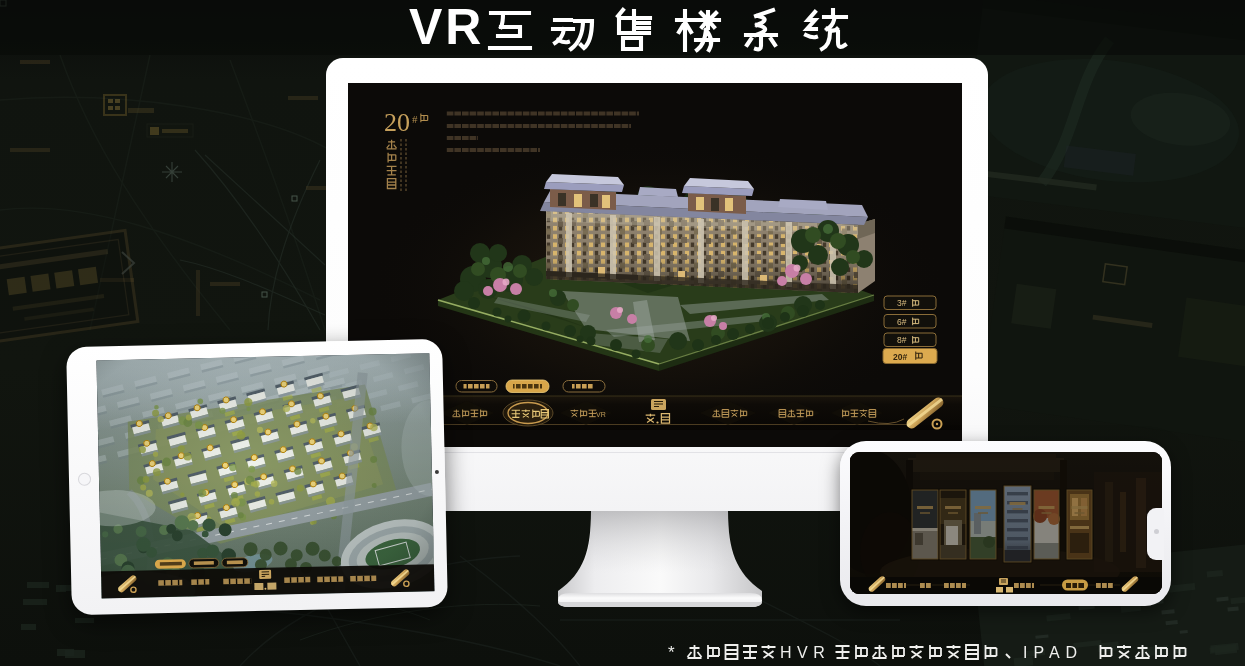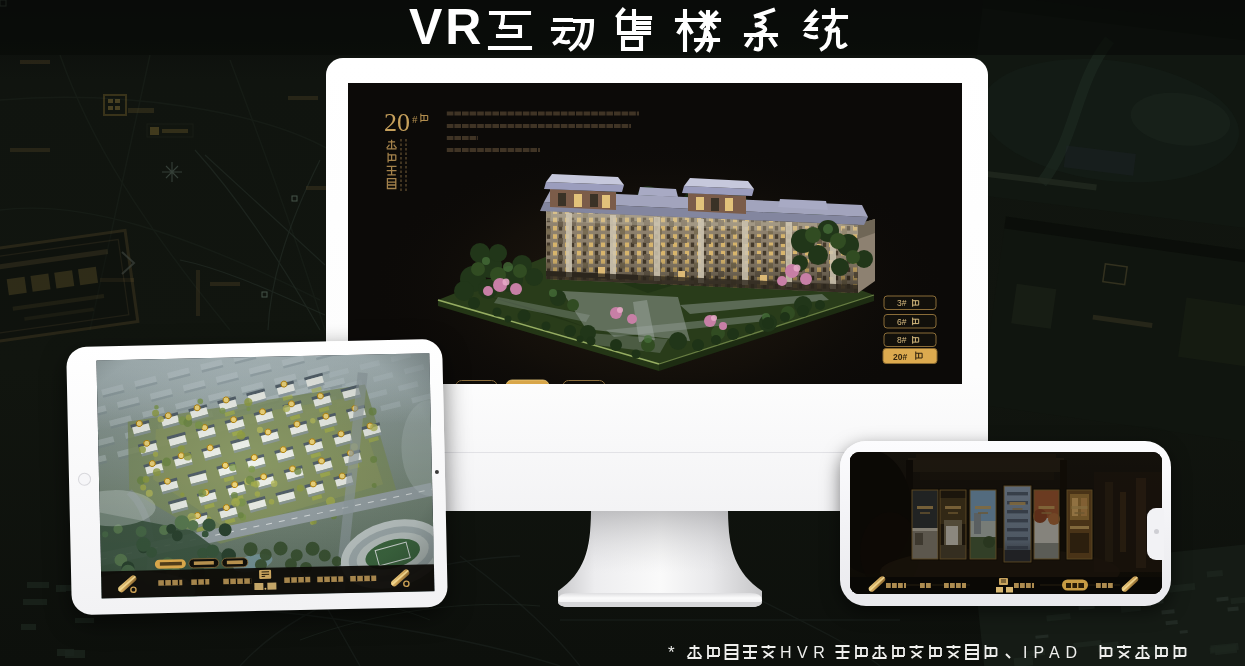--- a/index.html
+++ b/index.html
@@ -187,21 +187,21 @@
   <stop offset="0" stop-color="#dedee0"></stop>
         <stop offset=".35" stop-color="#fbfbfb"></stop>
         <stop offset="1" stop-color="#ececee"></stop>
 </linearGradient>
 </defs>
 <path d="M51,6 L188,6 C188,45 196,68 222,86 L222,93 Q222,101 210,101 L30,101 Q18,101 18,93 L18,86 C44,68 51,45 51,6 Z" fill="url(#neckg)"></path>
 <path d="M51,6 L188,6 C188,30 191,52 199,68 L41,68 C49,52 51,30 51,6 Z" fill="url(#neckshadow)"></path>
 <path d="M30,88 L210,88 Q222,88 222,95 L222,96 Q222,102 210,102 L30,102 Q18,102 18,96 L18,95 Q18,88 30,88 Z" fill="url(#baseg)"></path>
 <path d="M18,97 L222,97 Q222,102 210,102 L30,102 Q18,102 18,97Z" fill="#d7d7d9"></path>
 </svg>
-<div id="screen" class="abs" style="left:348px;top:83px;width:614px;height:301px;background:#0c0a08;overflow:hidden">
+<div id="screen" class="abs" style="left:348px;top:83px;width:614px;height:364px;background:#0c0a08;overflow:hidden">
 <svg width="614" height="347" viewBox="0 0 614 347">
 <defs>
 <radialGradient id="glow" cx=".5" cy=".5" r=".5">
   <stop offset="0" stop-color="#2a2014" stop-opacity=".9"></stop>
           <stop offset=".6" stop-color="#1a140c" stop-opacity=".5"></stop>
           <stop offset="1" stop-color="#0c0a08" stop-opacity="0"></stop>
 </radialGradient>
 <pattern id="chp" width="7.6" height="6" patternUnits="userSpaceOnUse">
   <rect width="6.6" height="6" fill="#66523a"></rect>
 </pattern>

